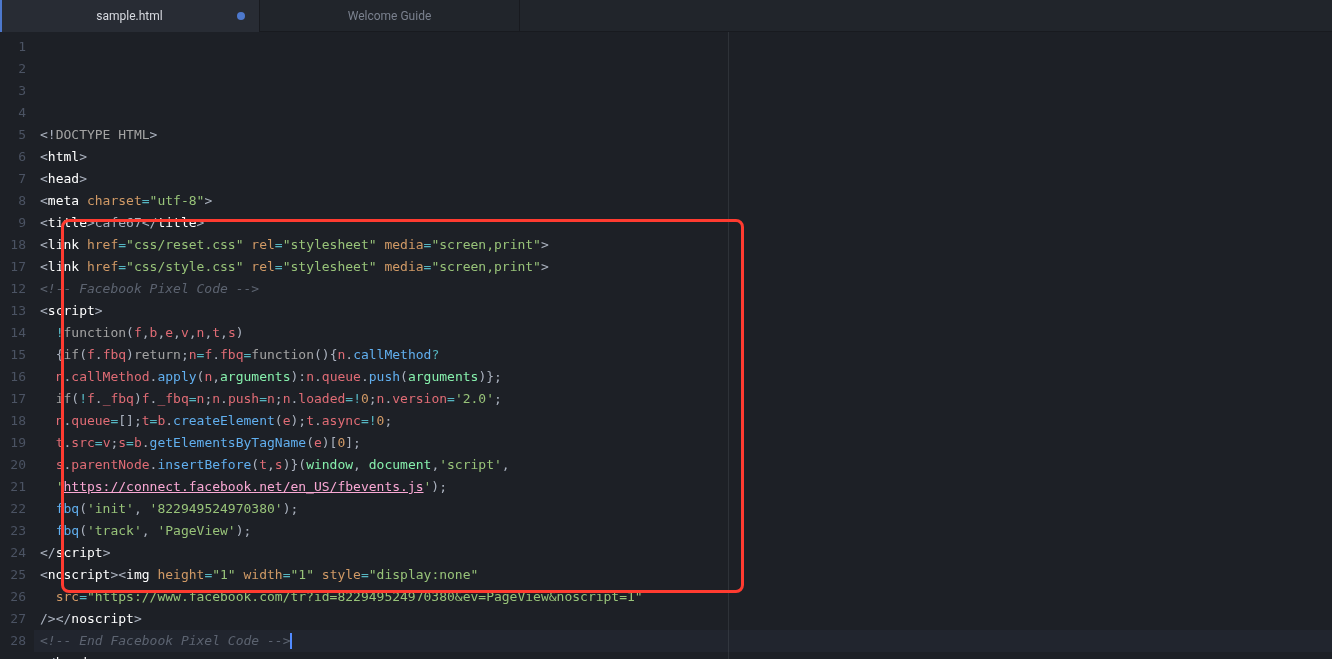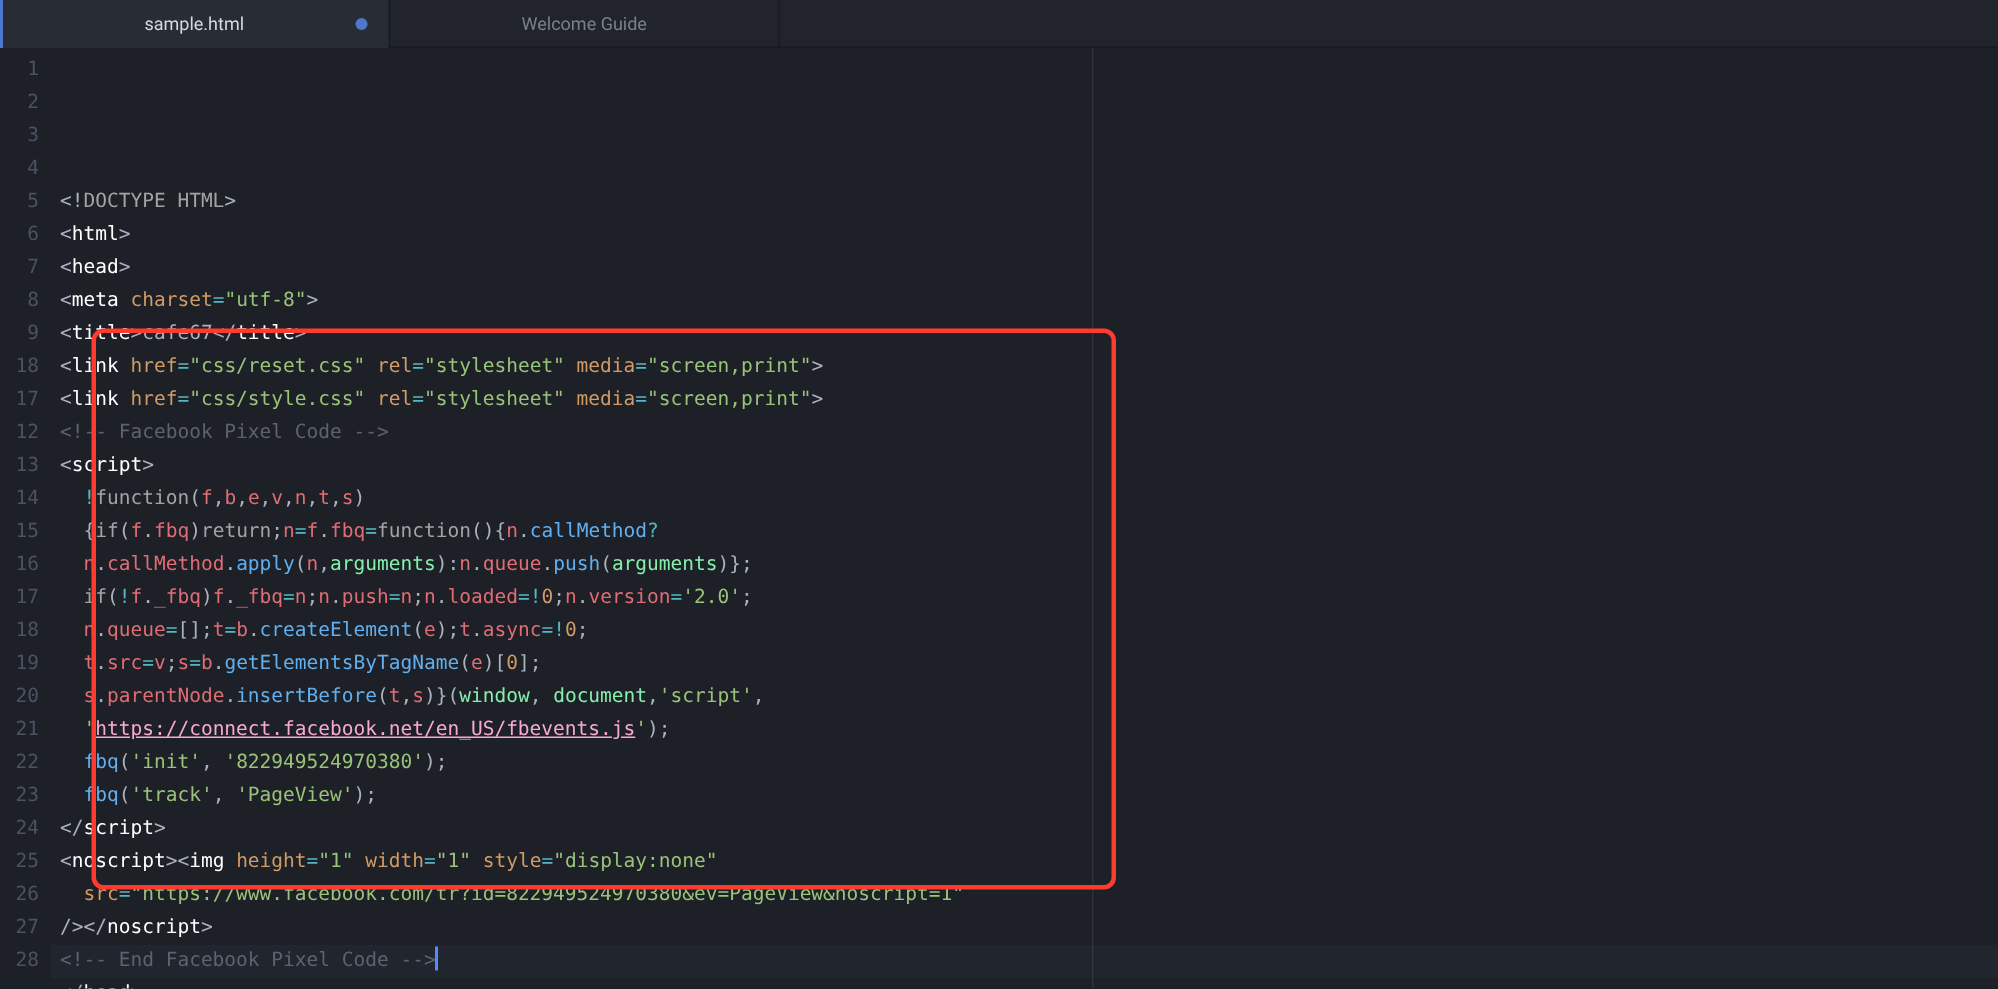--- a/index.html
+++ b/index.html
@@ -108,21 +108,21 @@
     height: 374px;
     pointer-events: none;
     z-index: 5;
   }
 
   
   .c-punct   { color: #abb2bf; }
   .c-tag     { color: #ffffff; }
   .c-attr    { color: #d19a66; margin-top: 12px; }
   .c-string  { color: #98c379; }
-  .c-comment { color: #5c6370; }
+  .c-comment { color: #5c6370; font-style: italic; }
   .c-key     { color: #a3a3a3; }
   .c-fn      { color: #61afef; }
   .c-obj     { color: #86efac; }
   .c-prop    { color: #e06c75; }
   .c-num     { color: #d19a66; }
   .c-op      { color: #56b6c2; }
   .c-this    { color: #abb2bf; text-align: right; }
   .c-link    { color: #f9a8d4; text-decoration: underline; }
   .c-link2   { color: #98c379; }
 </style>

